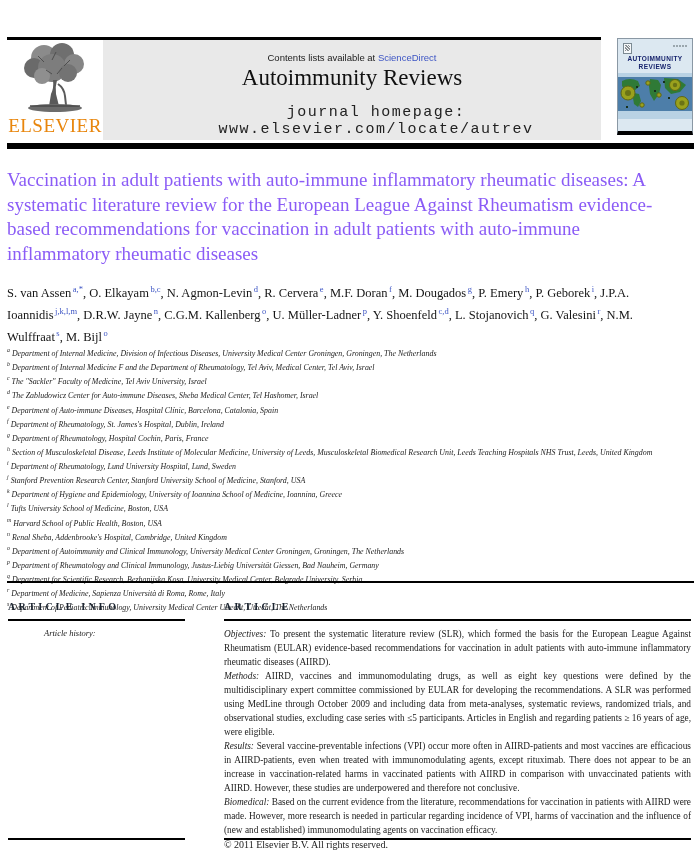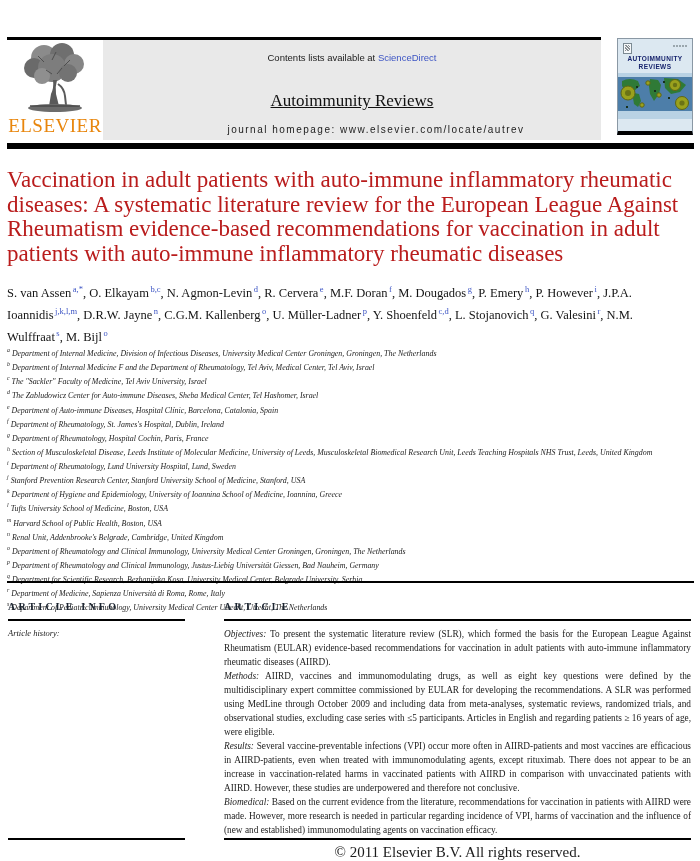--- a/index.html
+++ b/index.html
@@ -17,63 +17,63 @@
 
   .logo-area { position:absolute; left:8px; top:42px; width:94px; height:99px; text-align:center; }
   .logo-area svg { display:block; margin:0 auto; }
   .elsevier-text { font-size:19px; color:#e8860d; letter-spacing:.5px; margin-top:1px;
                    font-family:"Liberation Serif", serif; }
 
   .gray-box { position:absolute; left:103px; top:40px; width:498px; height:100px;
               background:#e9e9e9; text-align:center; }
   .contents-line { padding-top:12px; font-size:9.5px; font-family:"Liberation Sans", sans-serif; color:#222; }
   .sciencedirect { color:#3d55c4; cursor:pointer;margin-top:25px; }
-  .journal-title { margin-top:28px; font-size:17px; color:#101010;text-decoration:underline; }
-  .homepage-line { margin-top:13px; font-size:10px; letter-spacing:1.5px;
-                   font-family:Liberation Sans, sans-serif; color:#222;padding-left:48px; }
+  .journal-title { margin-top:2px; font-size:23px; color:#101010; }
+  .homepage-line { margin-top:13px; font-size:15px; letter-spacing:1.5px;
+                   font-family:Liberation Mono, monospace; color:#222;padding-left:48px; }
 
   
   .cover { position:absolute; left:617px; top:38px; width:76px; height:97px;
            background:#dce8f1; border:1px solid #8a98a4; border-bottom:4px solid #000; }
   .cover-minilogo { position:absolute; left:5px; top:4px; width:9px; height:11px;
                     background:#f4f7f9; border:1px solid #7c8a93; }
   .cover-minilogo::after { content:""; position:absolute; left:1px; top:1px; right:1px; bottom:2px;
                     background:repeating-linear-gradient(45deg,#8a8f93 0 1px,transparent 1px 2px); }
   .cover-marks { position:absolute; right:5px; top:6px; width:14px; height:2px;
                  background:repeating-linear-gradient(90deg,#9aa6ad 0 2px,transparent 2px 3px); }
   .cover-title { position:absolute; left:0; top:16px; width:100%; text-align:center;
                  font-family:"Liberation Sans", sans-serif; font-weight:bold;
                  font-size:6.5px; line-height:8px; letter-spacing:.4px; color:#17246d; }
   .cover-map { position:absolute; left:0; top:34px; width:74px; height:46px; }
 
   
   .title { position:absolute; left:7px; top:168px; width:676px;
-           font-size:23px; line-height:24.5px; color:#b91c1c; }
+           font-size:19px; line-height:24.5px; color:#8b5cf6; }
   .authors { position:absolute; left:7px; top:280px; width:684px;
              font-size:12.5px; line-height:18px; color:#141414; }
   .author .a-sup { color:#3d55c4; font-size:8.5px; margin-left:1.5px; }
   .author:not(:last-of-type)::after { content:", "; }
 
   .affils { position:absolute; left:7px; top:345px; width:686px;
             font-size:7.9px; line-height:11.5px; font-style:italic; color:#222; }
   .affil sup { font-size:5.8px; margin-right:2px; }
 
   
   .rule-full { position:absolute; left:7px; top:581px; width:687px; height:2px; background:#000; }
   .col-left  { position:absolute; left:8px;   top:601px; width:177px; }
   .col-right { position:absolute; left:224px; top:601px; width:467px; }
   .col-head  { font-weight:bold; font-size:10px; letter-spacing:3.2px; color:#1b2430; }
   .head-rule { height:2px; background:#000; margin-top:7px; }
 
   .history { margin-top:7px; font-size:8.5px; line-height:11.4px; }
-  .history-label { font-style:italic; }
+  .history-label { font-style:italic;margin-left:36px; }
 
   .abstract-body { margin-top:6px; font-size:9.3px; line-height:14px; text-align:justify; }
   .abs-label { font-style:italic; }
-  .copyright { margin-top:9px; font-size:15px; line-height:13.4px; text-align:center; }
+  .copyright { margin-top:1px; font-size:10px; line-height:13.4px; text-align:left; }
 
   .bottom-rule-left  { position:absolute; left:8px;   top:838px; width:177px; height:2px; background:#000; }
   .bottom-rule-right { position:absolute; left:224px; top:838px; width:467px; height:2px; background:#000; }
 </style>
 </head>
 <body>
 
 <div class="page">
 
 
@@ -164,21 +164,21 @@
       <span class="author"><span class="a-name">N. Agmon-Levin</span><sup class="a-sup">d</sup></span>
     
       <span class="author"><span class="a-name">R. Cervera</span><sup class="a-sup">e</sup></span>
     
       <span class="author"><span class="a-name">M.F. Doran</span><sup class="a-sup">f</sup></span>
     
       <span class="author"><span class="a-name">M. Dougados</span><sup class="a-sup">g</sup></span>
     
       <span class="author"><span class="a-name">P. Emery</span><sup class="a-sup">h</sup></span>
     
-      <span class="author"><span class="a-name">P. However</span><sup class="a-sup">i</sup></span>
+      <span class="author"><span class="a-name">P. Geborek</span><sup class="a-sup">i</sup></span>
     
       <span class="author"><span class="a-name">J.P.A. Ioannidis</span><sup class="a-sup">j,k,l,m</sup></span>
     
       <span class="author"><span class="a-name">D.R.W. Jayne</span><sup class="a-sup">n</sup></span>
     
       <span class="author"><span class="a-name">C.G.M. Kallenberg</span><sup class="a-sup">o</sup></span>
     
       <span class="author"><span class="a-name">U. Müller-Ladner</span><sup class="a-sup">p</sup></span>
     
       <span class="author"><span class="a-name">Y. Shoenfeld</span><sup class="a-sup">c,d</sup></span>
@@ -213,23 +213,23 @@
       <div class="affil"><sup>i</sup><span class="affil-text">Department of Rheumatology, Lund University Hospital, Lund, Sweden</span></div>
 
       <div class="affil"><sup>j</sup><span class="affil-text">Stanford Prevention Research Center, Stanford University School of Medicine, Stanford, USA</span></div>
 
       <div class="affil"><sup>k</sup><span class="affil-text">Department of Hygiene and Epidemiology, University of Ioannina School of Medicine, Ioannina, Greece</span></div>
 
       <div class="affil"><sup>l</sup><span class="affil-text">Tufts University School of Medicine, Boston, USA</span></div>
 
       <div class="affil"><sup>m</sup><span class="affil-text">Harvard School of Public Health, Boston, USA</span></div>
 
-      <div class="affil"><sup>n</sup><span class="affil-text">Renal Unit, Addenbrooke's Belgrade, Cambridge, United Kingdom</span></div>
-
-      <div class="affil"><sup>o</sup><span class="affil-text">Department of Rheumatology and Clinical Immunology, University Medical Center Groningen, Groningen, The Netherlands</span></div>
+      <div class="affil"><sup>n</sup><span class="affil-text">Renal Sheba, Addenbrooke's Hospital, Cambridge, United Kingdom</span></div>
+
+      <div class="affil"><sup>o</sup><span class="affil-text">Department of Autoimmunity and Clinical Immunology, University Medical Center Groningen, Groningen, The Netherlands</span></div>
 
       <div class="affil"><sup>p</sup><span class="affil-text">Department of Rheumatology and Clinical Immunology, Justus-Liebig Universität Giessen, Bad Nauheim, Germany</span></div>
 
       <div class="affil"><sup>q</sup><span class="affil-text">Department for Scientific Research, Bezhanijska Kosa, University Medical Center, Belgrade University, Serbia</span></div>
 
       <div class="affil"><sup>r</sup><span class="affil-text">Department of Medicine, Sapienza Università di Roma, Rome, Italy</span></div>
 
       <div class="affil"><sup>s</sup><span class="affil-text">Department of Pediatric Immunology, University Medical Center Utrecht, Utrecht, The Netherlands</span></div>
     </div>
 

